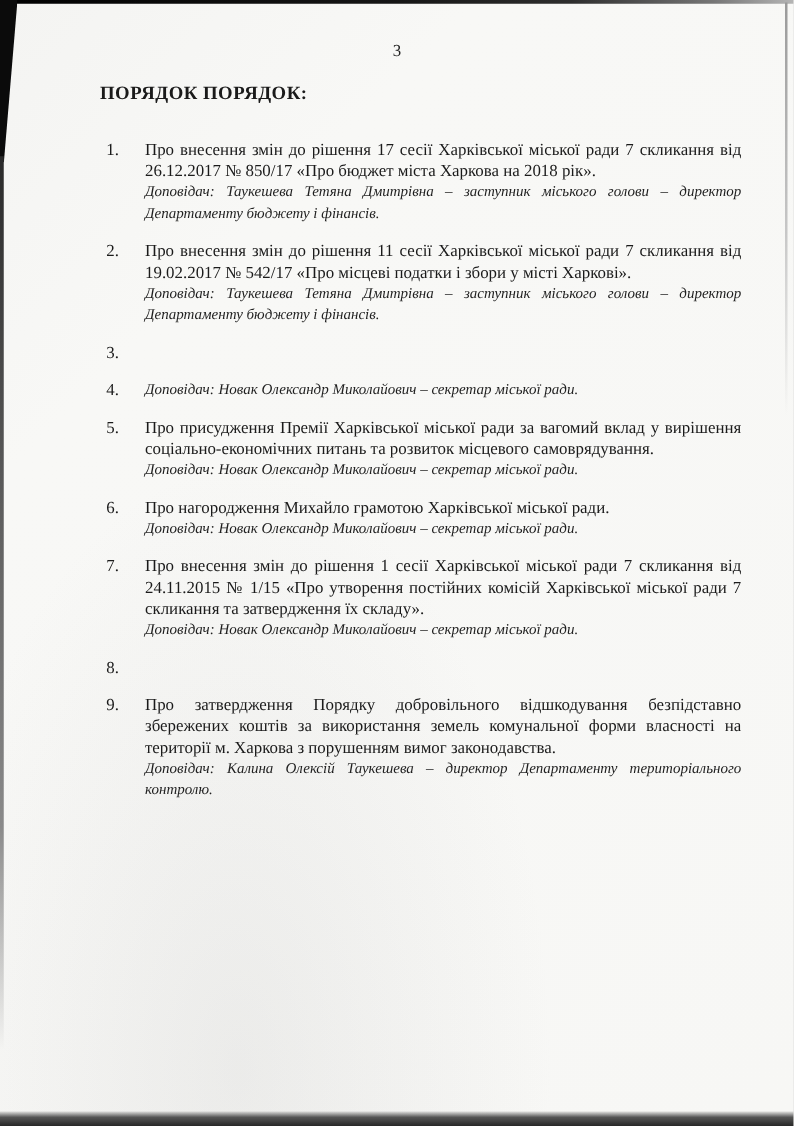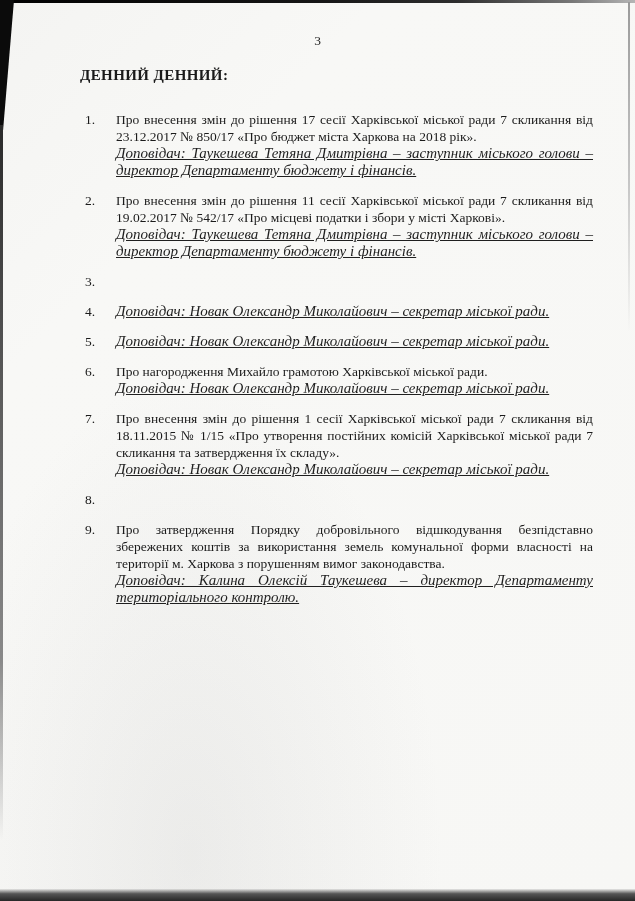--- a/index.html
+++ b/index.html
@@ -54,44 +54,44 @@
   .item .num{
     flex:none;width:31px;
     font-size:13.5px;line-height:17px;color:#1b1b1b;
   }
   .item .body{flex:1;min-width:0;}
   .item .text{
     font-size:13.5px;line-height:17px;
     text-align:justify;color:#1b1b1b;
   }
   .item .speaker{
-    font-size:15px;line-height:17px;
-    font-style:italic;text-align:justify;color:#1f1f1f;text-decoration:underline;
+    font-size:12px;line-height:17px;
+    font-style:italic;text-align:justify;color:#1f1f1f;
   }
 </style>
 </head>
 <body>
 
 <div class="page">
 
   <div class="edge-top"></div>
   <div class="edge-left-wedge"></div>
   <div class="edge-left-line"></div>
   <div class="edge-right"></div>
   <div class="edge-bottom"></div>
 
   <div class="page-number">3</div>
-  <div class="heading">ДЕННИЙ ДЕННИЙ:</div>
+  <div class="heading">ПОРЯДОК ПОРЯДОК:</div>
 
   <div class="agenda">
 
     <div class="item">
       <div class="num">1.</div>
       <div class="body">
-        <div class="text">Про внесення змін до рішення 17 сесії Харківської міської ради 7 скликання від 23.12.2017 № 850/17 «Про бюджет міста Харкова на 2018 рік».</div>
+        <div class="text">Про внесення змін до рішення 17 сесії Харківської міської ради 7 скликання від 26.12.2017 № 850/17 «Про бюджет міста Харкова на 2018 рік».</div>
         <div class="speaker">Доповідач: Таукешева Тетяна Дмитрівна – заступник міського голови – директор Департаменту бюджету і фінансів.</div>
       </div>
     </div>
 
     <div class="item">
       <div class="num">2.</div>
       <div class="body">
         <div class="text">Про внесення змін до рішення 11 сесії Харківської міської ради 7 скликання від 19.02.2017 № 542/17 «Про місцеві податки і збори у місті Харкові».</div>
         <div class="speaker">Доповідач: Таукешева Тетяна Дмитрівна – заступник міського голови – директор Департаменту бюджету і фінансів.</div>
       </div>
@@ -106,36 +106,37 @@
     <div class="item">
       <div class="num">4.</div>
       <div class="body">
         <div class="speaker">Доповідач: Новак Олександр Миколайович – секретар міської ради.</div>
       </div>
     </div>
 
     <div class="item">
       <div class="num">5.</div>
       <div class="body">
+        <div class="text">Про присудження Премії Харківської міської ради за вагомий вклад у вирішення соціально-економічних питань та розвиток місцевого самоврядування.</div>
         <div class="speaker">Доповідач: Новак Олександр Миколайович – секретар міської ради.</div>
       </div>
     </div>
 
     <div class="item">
       <div class="num">6.</div>
       <div class="body">
         <div class="text">Про нагородження Михайло грамотою Харківської міської ради.</div>
         <div class="speaker">Доповідач: Новак Олександр Миколайович – секретар міської ради.</div>
       </div>
     </div>
 
     <div class="item">
       <div class="num">7.</div>
       <div class="body">
-        <div class="text">Про внесення змін до рішення 1 сесії Харківської міської ради 7 скликання від 18.11.2015 № 1/15 «Про утворення постійних комісій Харківської міської ради 7 скликання та затвердження їх складу».</div>
+        <div class="text">Про внесення змін до рішення 1 сесії Харківської міської ради 7 скликання від 24.11.2015 № 1/15 «Про утворення постійних комісій Харківської міської ради 7 скликання та затвердження їх складу».</div>
         <div class="speaker">Доповідач: Новак Олександр Миколайович – секретар міської ради.</div>
       </div>
     </div>
 
     <div class="item">
       <div class="num">8.</div>
       <div class="body">
       </div>
     </div>
 

